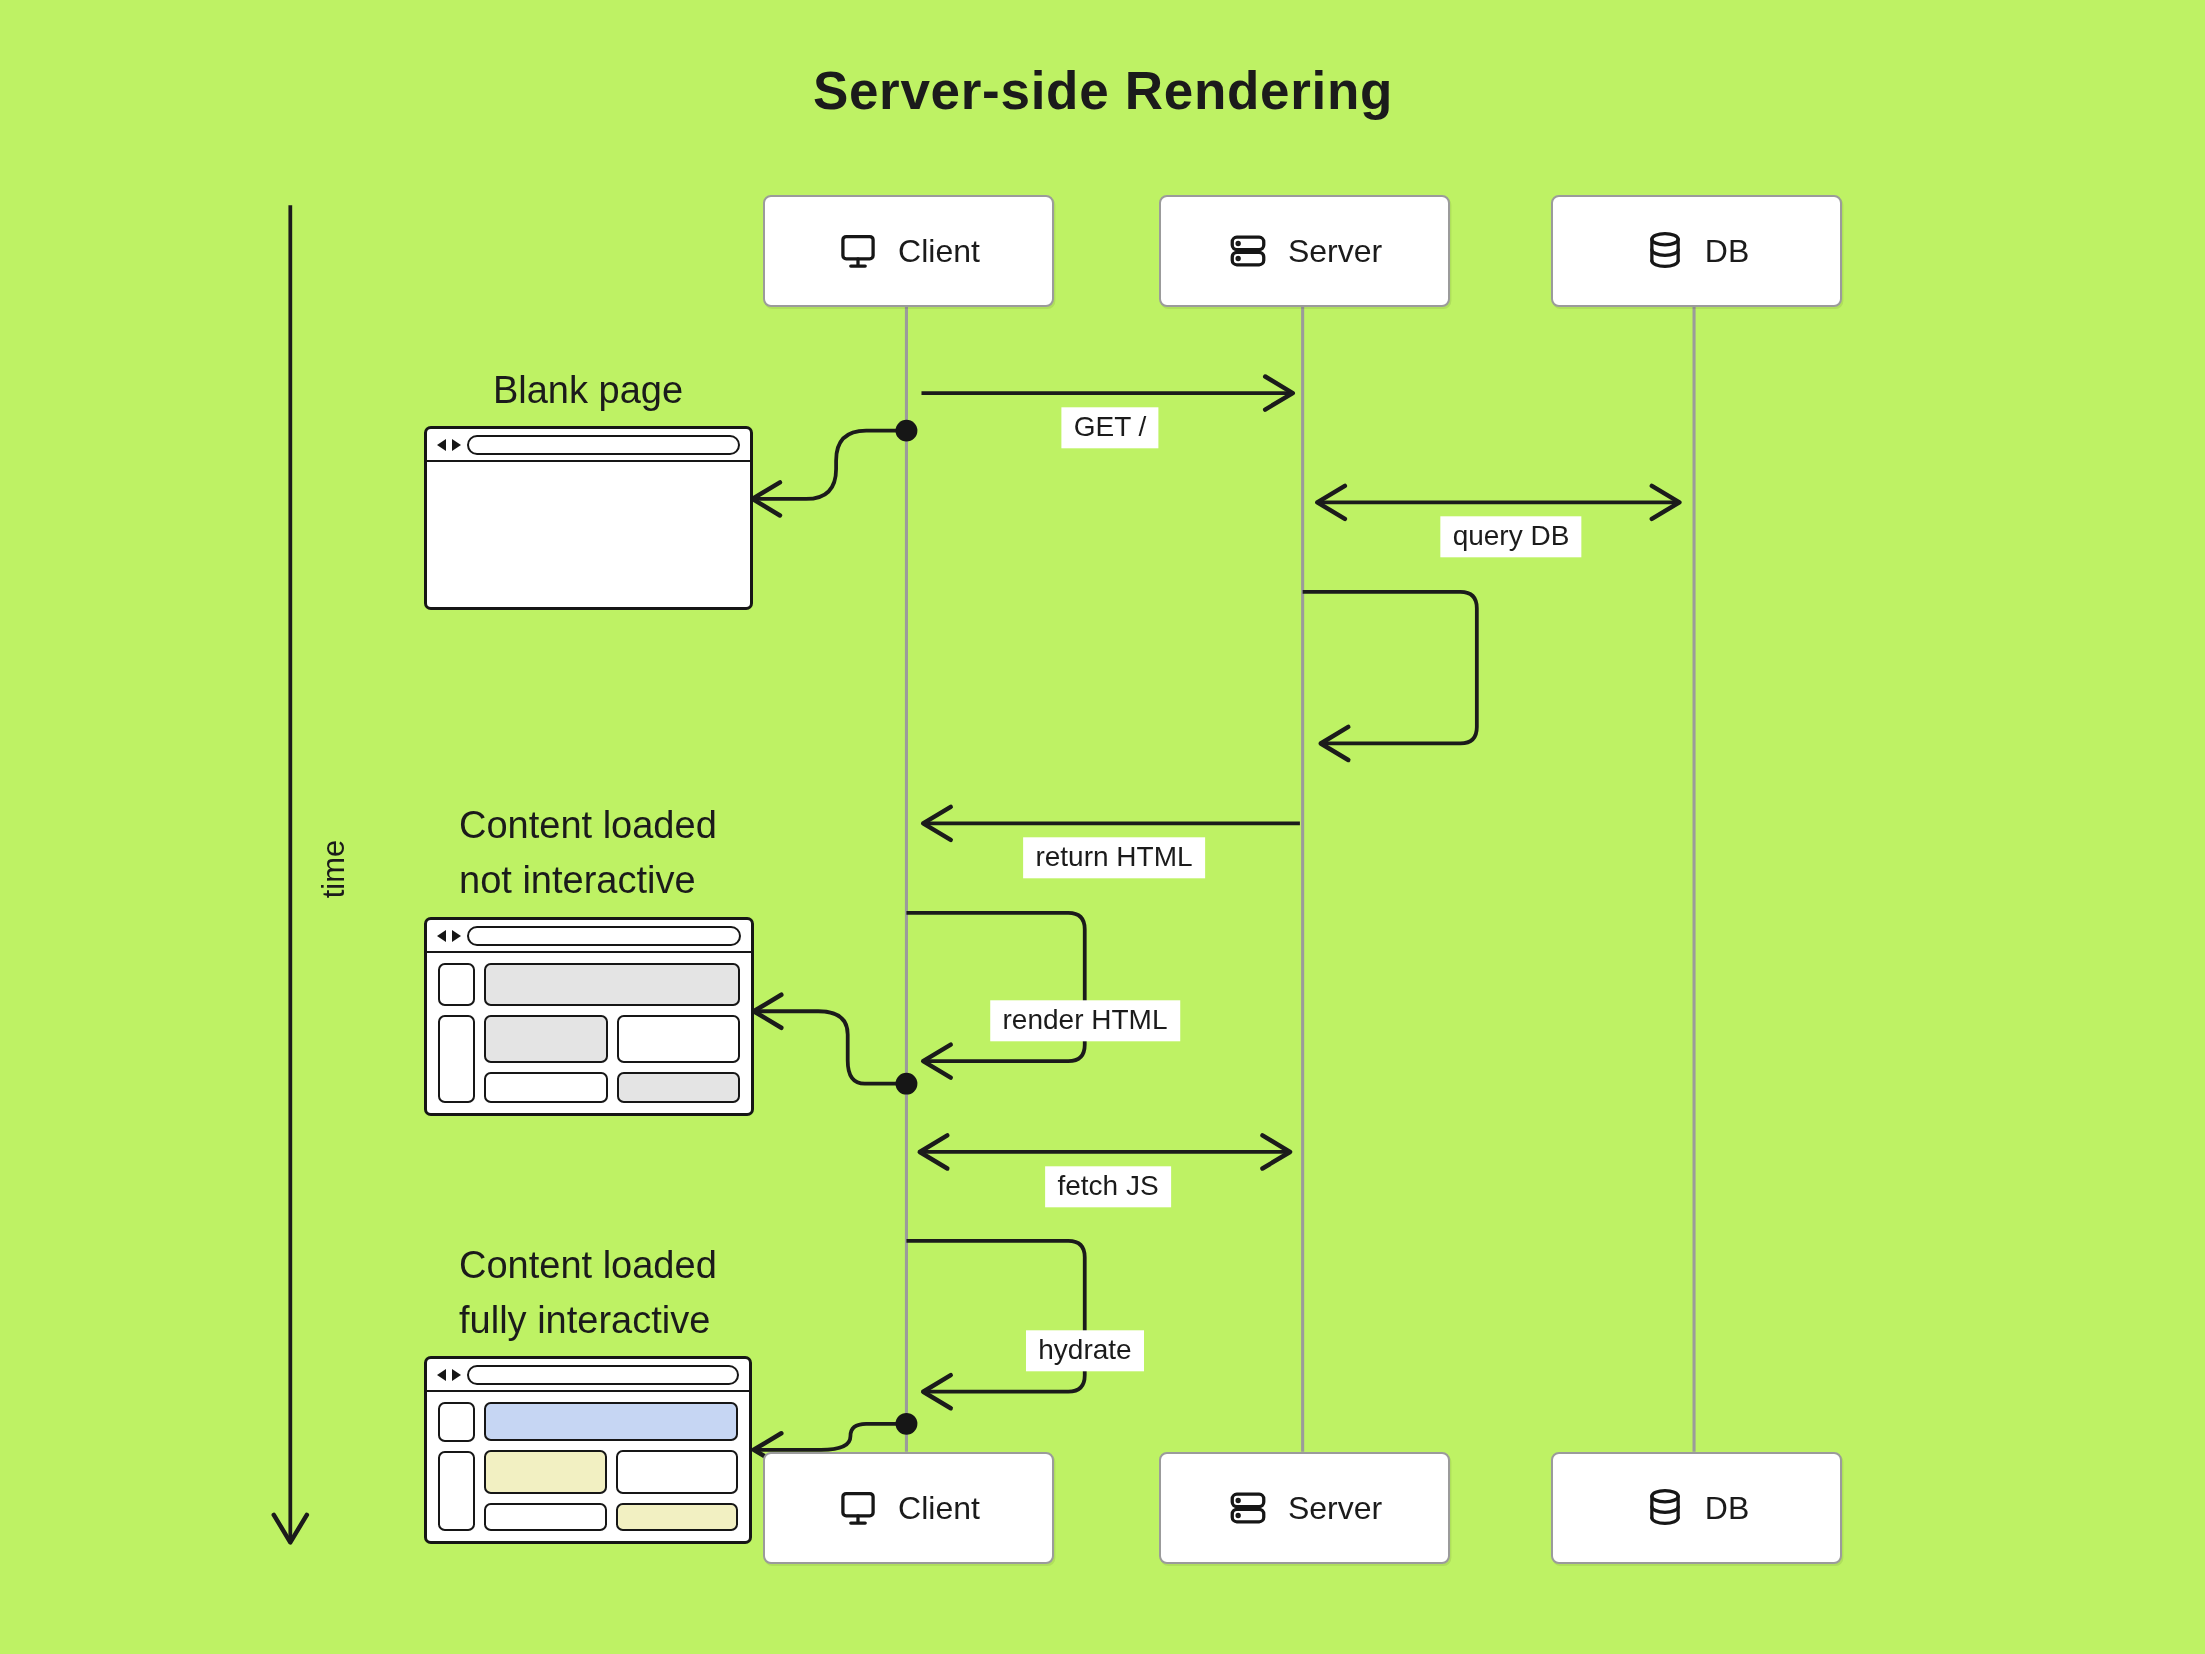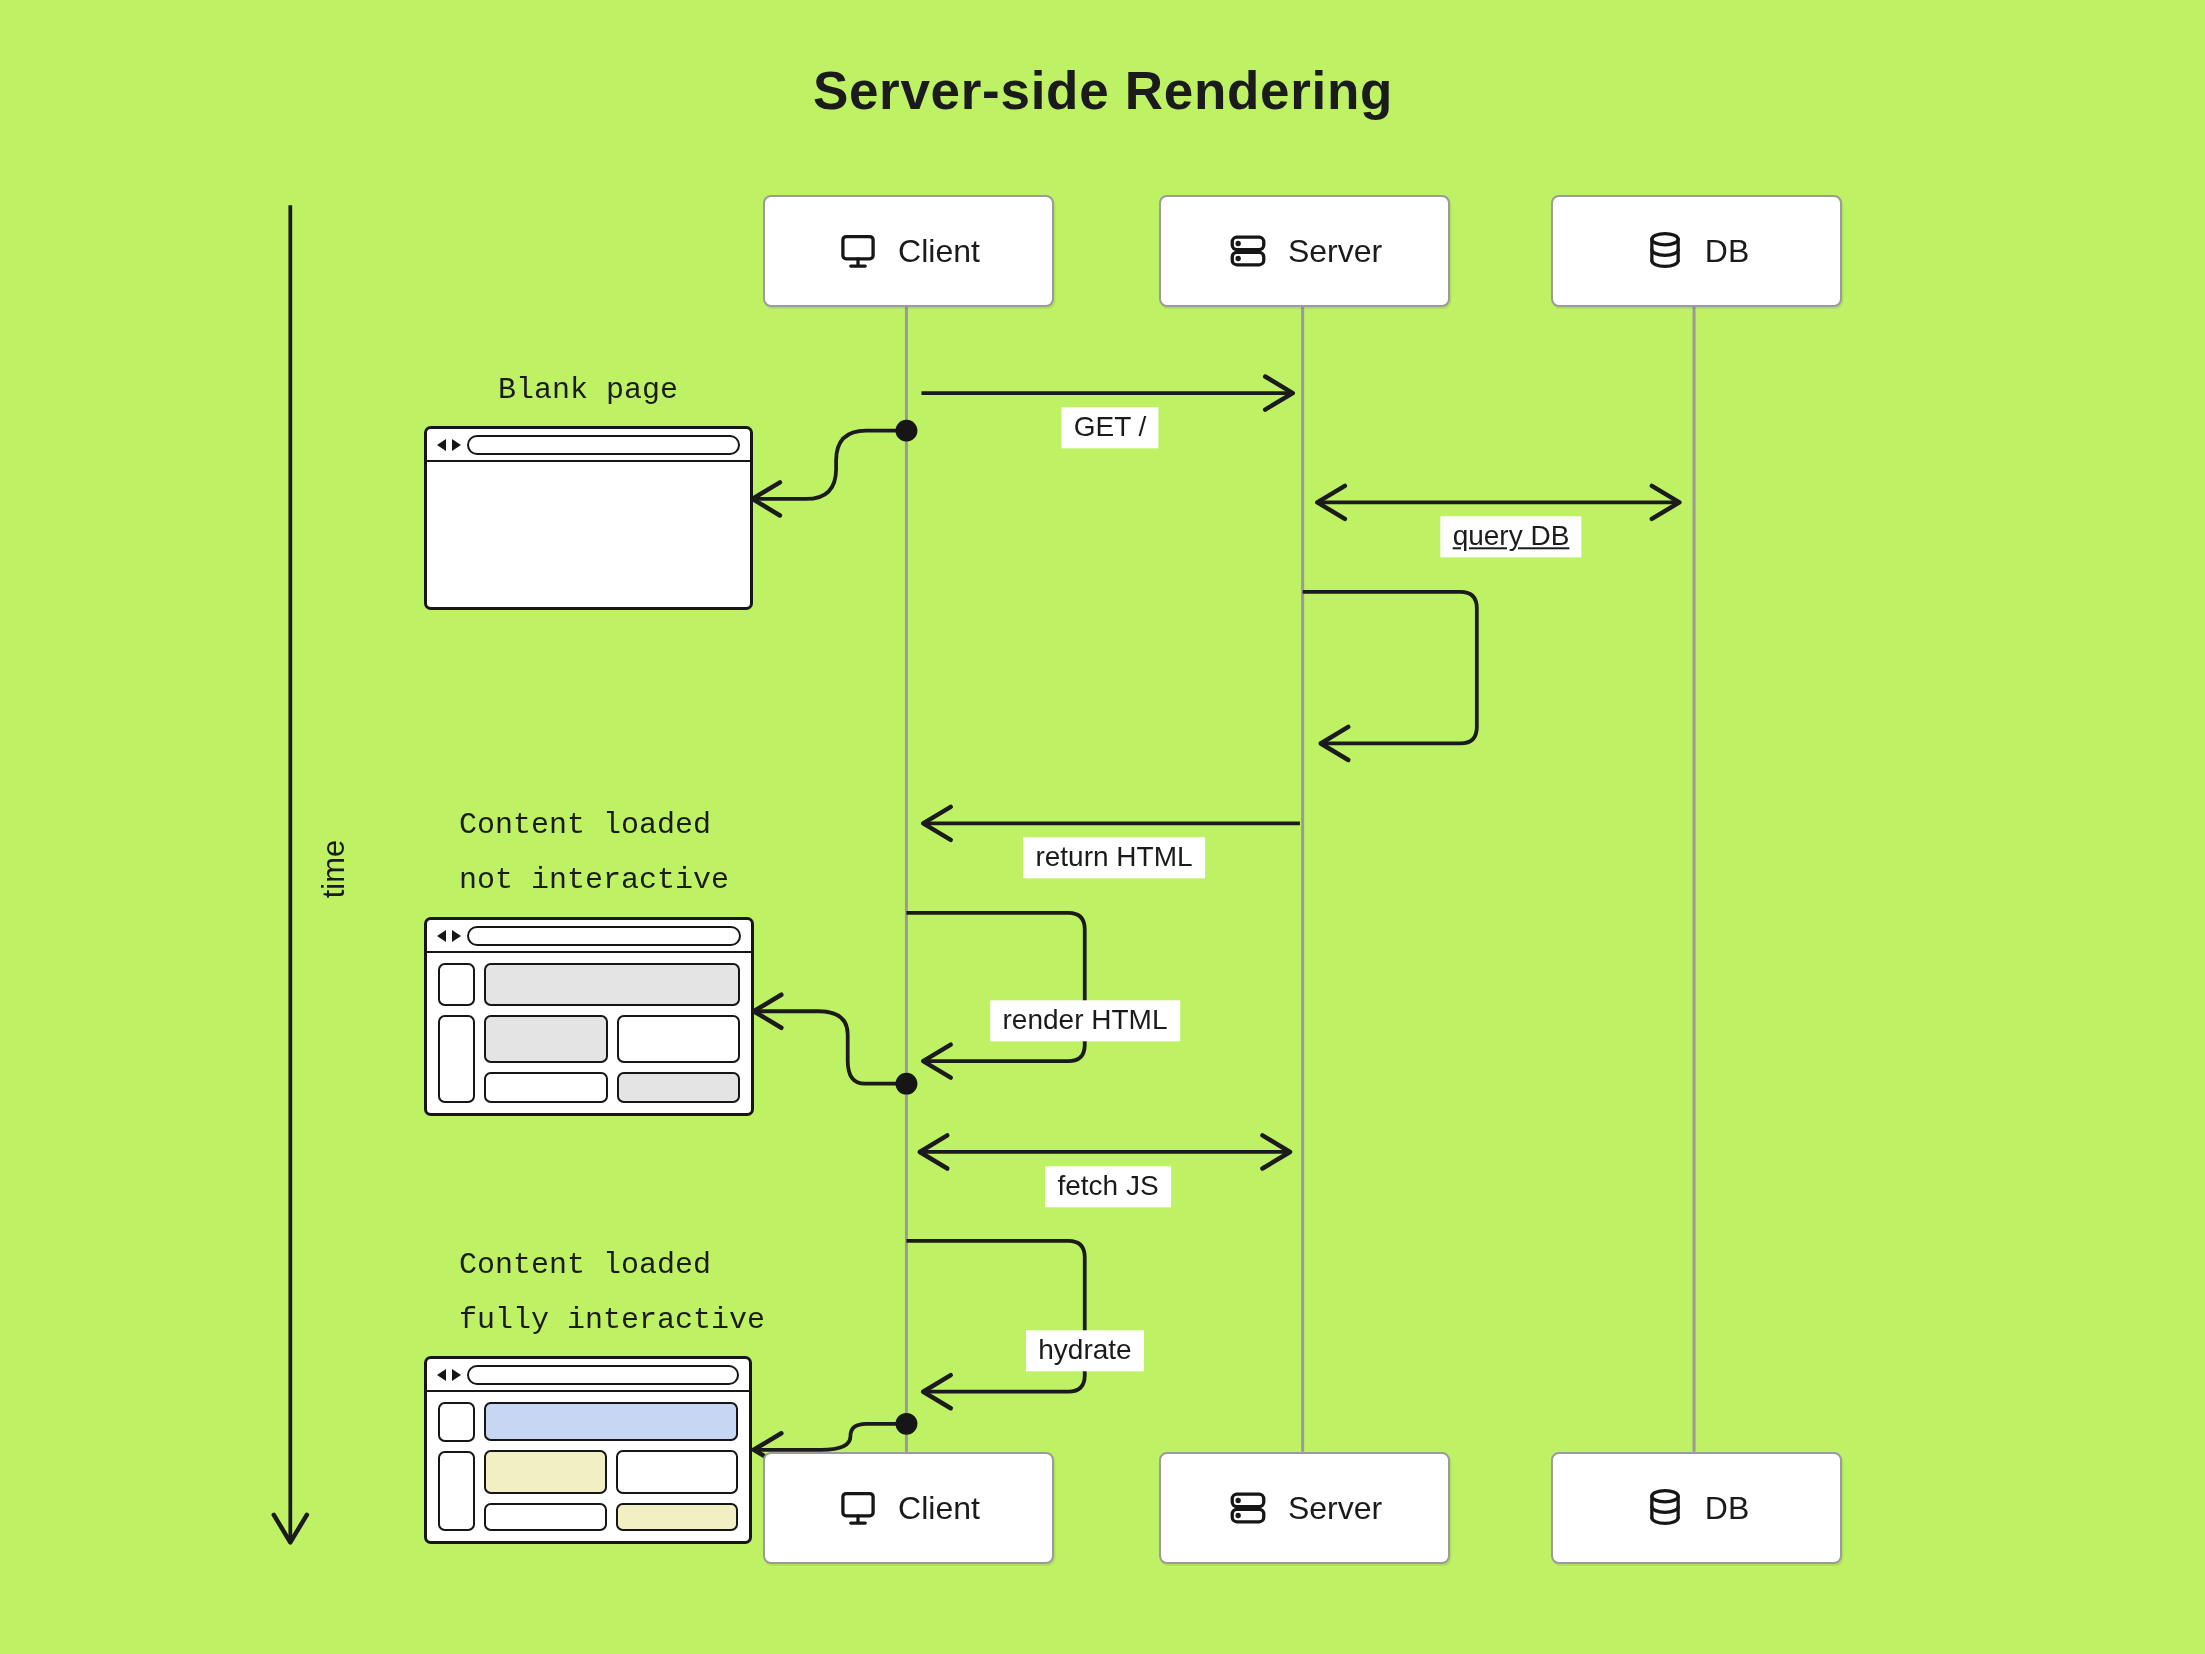--- a/index.html
+++ b/index.html
@@ -26,21 +26,21 @@
   .addr{flex:1;height:16.4px;border:2.7px solid #161616;border-radius:11px;background:#fff;}
   .content{flex:1;display:grid;grid-template-columns:37px 1fr;gap:9px;padding:9.6px 11px;}
   .side{display:grid;grid-template-rows:60fr 122fr;gap:9px;}
   .main{display:grid;grid-template-rows:60fr 66fr 44fr;gap:9px;}
   .duo{display:grid;grid-template-columns:1fr 1fr;gap:9px;}
   .tile{border:2.7px solid #161616;border-radius:6.8px;background:#fff;}
 
   .msg{position:absolute;transform:translate(-50%,-50%);background:#fff;padding:1.4px 12.3px;
        font-size:28px;white-space:nowrap;z-index:4;text-align:center;line-height:1.38;margin-top:35px;}
 
-  .annot{position:absolute;font-size:30px;line-height:55px;z-index:2;white-space:nowrap;font-family:Liberation Mono, monospace;}
+  .annot{position:absolute;font-size:38px;line-height:55px;z-index:2;white-space:nowrap;}
   .annot.center{transform:translateX(-50%);}
 
   .time-label{position:absolute;left:334px;top:869px;transform:translate(-50%,-50%) rotate(-90deg);
               font-size:31px;z-index:2;}
 </style>
 </head>
 <body>
 
 <div id="canvas">
 
@@ -197,20 +197,20 @@
         </div>
         <div class="duo">
           <div class="tile"></div>
           <div class="tile" style="background: rgb(242, 240, 194);"></div>
         </div>
       </div>
     </div>
   </div>
 
   <div class="msg" style="left:1110px;top:393px;">GET /</div>
-  <div class="msg" style="left:1511px;top:502px;text-decoration:underline;">query DB</div>
+  <div class="msg" style="left:1511px;top:502px;">query DB</div>
   <div class="msg" style="left:1114px;top:823px;">return HTML</div>
   <div class="msg" style="left:1085px;top:986px;">render HTML</div>
   <div class="msg" style="left:1108px;top:1152px;">fetch JS</div>
   <div class="msg" style="left:1085px;top:1316px;">hydrate</div>
 
 </div>
 
 
 </body></html>

